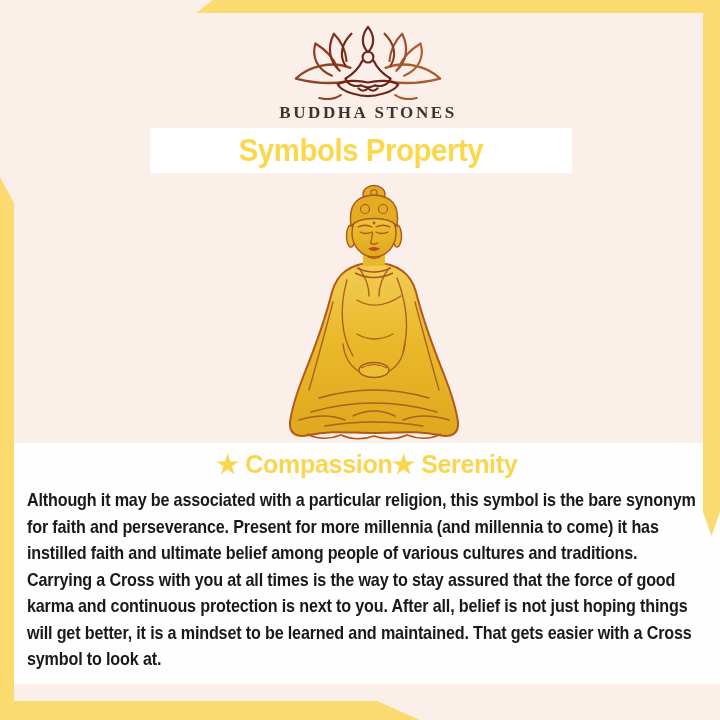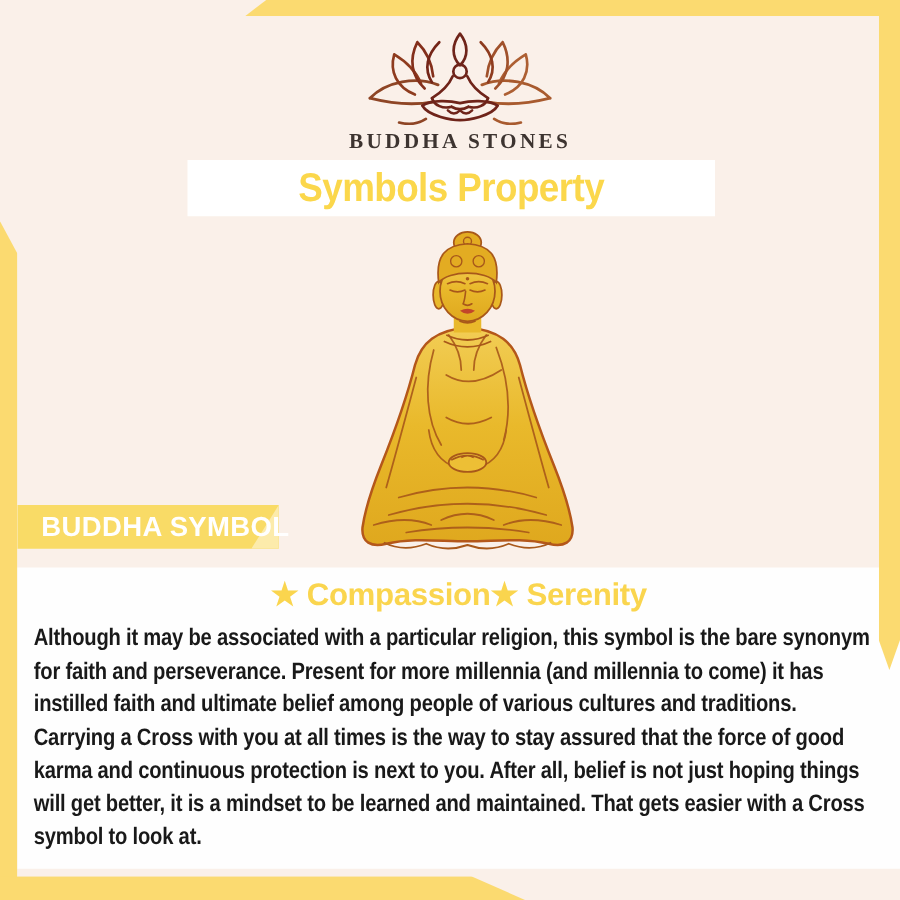--- a/index.html
+++ b/index.html
@@ -35,21 +35,21 @@
 
   
   .ribbon{position:absolute;left:14px;top:404px;width:209px;height:35px;background:#F9DB66;}
   .ribbon .shine{position:absolute;right:0;top:0;width:22px;height:35px;
     background:rgba(255,255,255,0.45);clip-path:polygon(100% 0,0 100%,100% 100%);}
   .ribbon .label{position:absolute;left:0;top:0;width:100%;height:100%;
     display:flex;align-items:center;padding-left:19px;box-sizing:border-box;
     color:#FFFFFF;font-size:22px;font-weight:700;letter-spacing:0.3px;white-space:nowrap;}
 
   
-  .panel{position:absolute;left:14px;top:454px;width:706px;height:241px;background:#FEFEFE;}
+  .panel{position:absolute;left:14px;top:443px;width:706px;height:241px;background:#FEFEFE;}
   .tagline{margin:0;padding-top:7px;text-align:center;color:#FAD54E;
     font-size:25px;font-weight:700;letter-spacing:-0.3px;white-space:nowrap;}
   .description{position:absolute;left:13px;top:44px;width:796px;
     transform:scaleX(0.85);transform-origin:0 0;
     font-size:19px;line-height:26.5px;font-weight:700;color:#191919;
     letter-spacing:-0.2px;margin:0;}
 </style>
 </head>
 <body>
 
@@ -144,24 +144,20 @@
       <path d="M 26 228 Q 89 210 152 228"></path>
       <path d="M 68 232 Q 89 222 110 232"></path>
       <path d="M 14 236 Q 40 228 60 236 M 164 236 Q 138 228 118 236"></path>
       <path d="M 40 242 Q 89 234 138 242"></path>
     </g>
 
     <ellipse cx="89" cy="186" rx="15" ry="7.5" fill="#EDBF35" stroke="#A8581A" stroke-width="1.4"></ellipse>
     <path d="M 76 184 Q 89 177 102 184 M 84 182 q 5 -3 10 0" fill="none" stroke="#A8581A" stroke-width="1.2"></path>
   </svg>
 
-  <div class="ribbon">
-    <div class="shine"></div>
-    <div class="label">BUDDHA SYMBOL</div>
-  </div>
 
   <div class="panel">
     <p class="tagline">★ Compassion★ Serenity</p>
     <p class="description">Although it may be associated with a particular religion, this symbol is the bare synonym for faith and perseverance. Present for more millennia (and millennia to come) it has instilled faith and ultimate belief among people of various cultures and traditions. Carrying a Cross with you at all times is the way to stay assured that the force of good karma and continuous protection is next to you. After all, belief is not just hoping things will get better, it is a mindset to be learned and maintained. That gets easier with a Cross symbol to look at.</p>
   </div>
 
   <div class="right-bar"></div>
 </div>
 
 </body></html>

